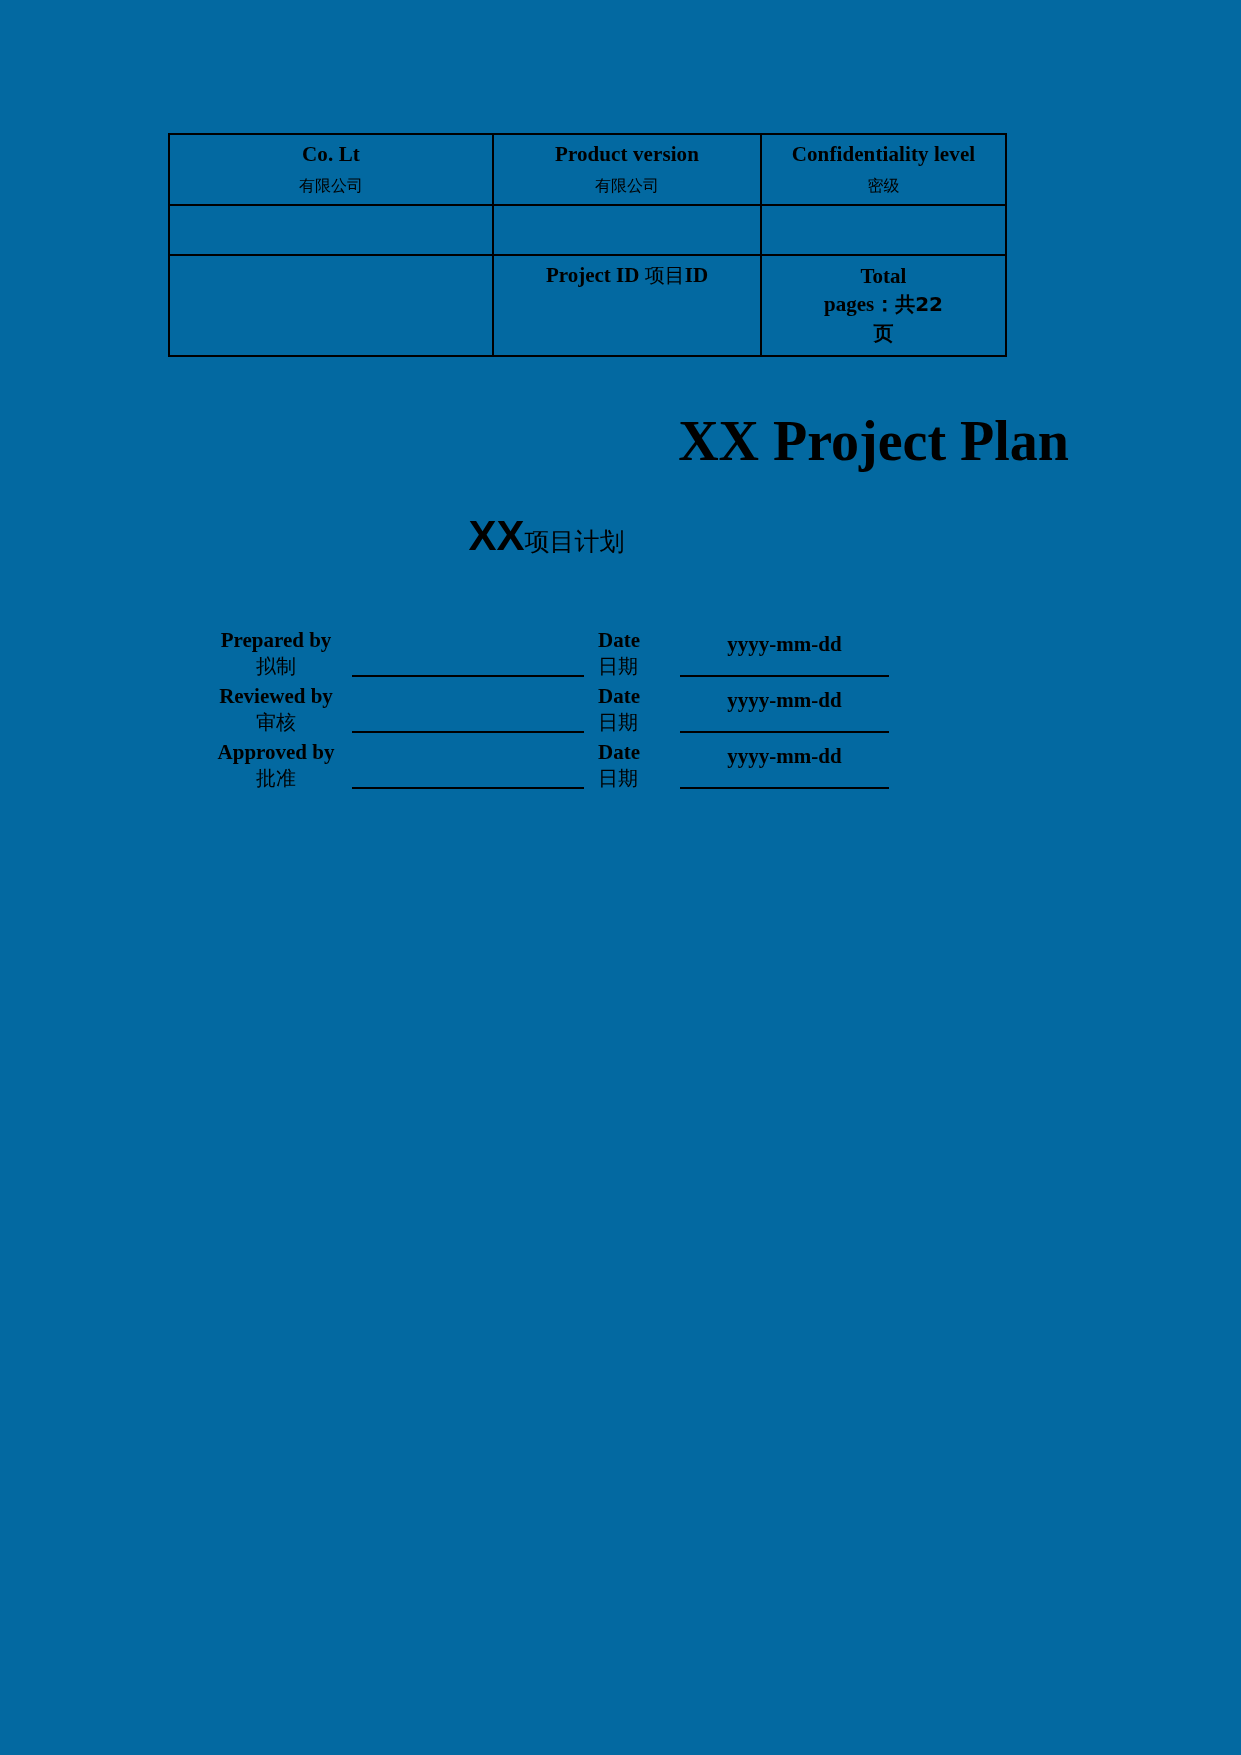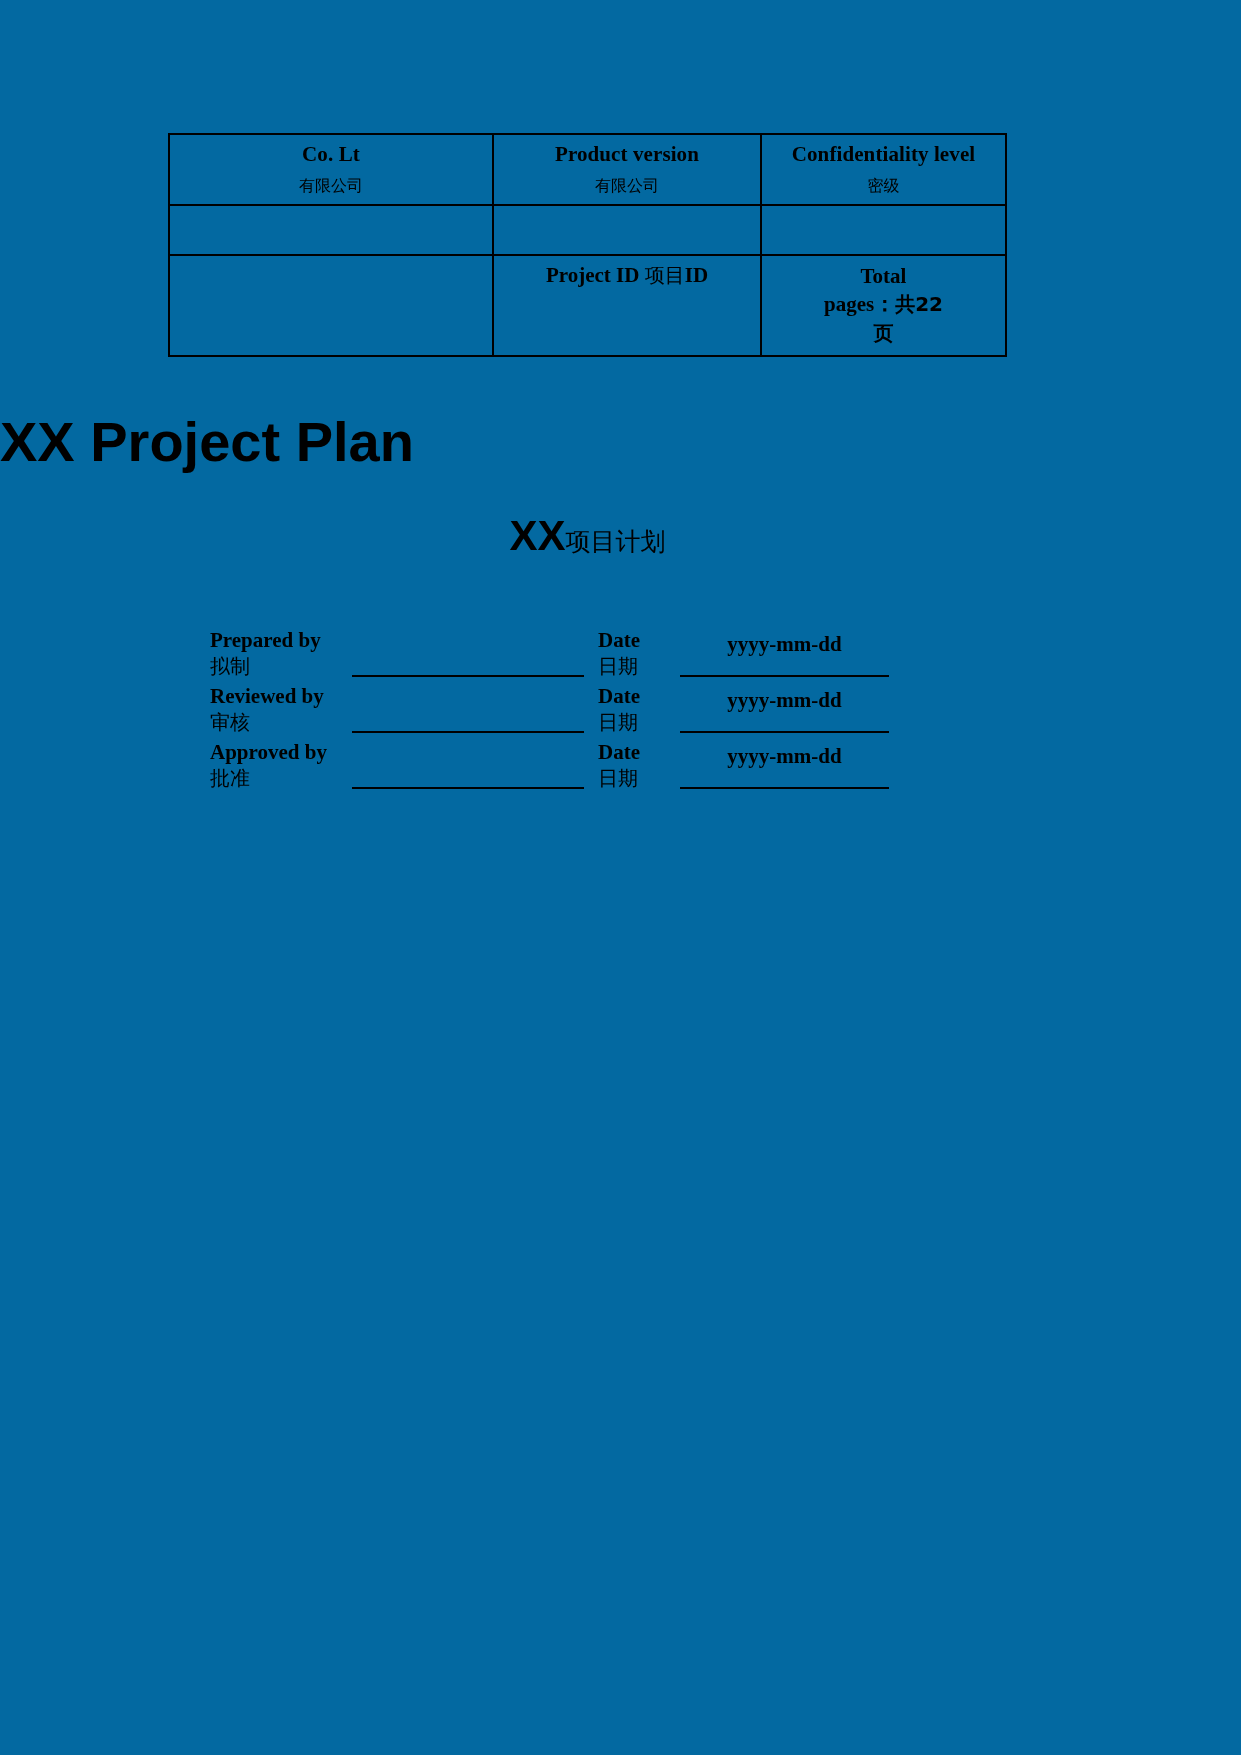--- a/index.html
+++ b/index.html
@@ -83,34 +83,33 @@
     font-weight: bold;
     font-size: 20px;
   }
 
   
   .doc-title {
     position: absolute;
     left: 0;
     top: 409px;
     width: 1069px;
-    text-align: left;
-    font-family: Liberation Sans, sans-serif;
+    text-align: right;
+    font-family: Liberation Serif, serif;
     font-weight: bold;
     font-size: 56px;
     letter-spacing: 0px;
   }
   .doc-subtitle {
     position: absolute;
     left: 0;
     top: 512px;
     width: 1093px;
     text-align: center;
     white-space: nowrap;
-    padding-left: 41px;
   }
   .doc-subtitle .sub-xx {
     font-family: "Liberation Sans", "DejaVu Sans", sans-serif;
     font-weight: bold;
     font-size: 42px;
     vertical-align: baseline;
   }
   .doc-subtitle .sub-cn {
     font-family: "DejaVu Sans", "Liberation Sans", sans-serif;
     font-weight: normal;
@@ -125,21 +124,21 @@
     top: 628px;
     width: 730px;
   }
   .sig-row {
     display: flex;
     align-items: flex-start;
     height: 56px;
   }
   .sig-label {
     width: 132px;
-    text-align: left;
+    text-align: center;
     line-height: 1.22;
     flex: 0 0 132px;
   }
   .sig-label .l-en {
     display: block;
     font-family: "Liberation Serif", "DejaVu Serif", serif;
     font-weight: bold;
     font-size: 21px;
     white-space: nowrap;
   }

